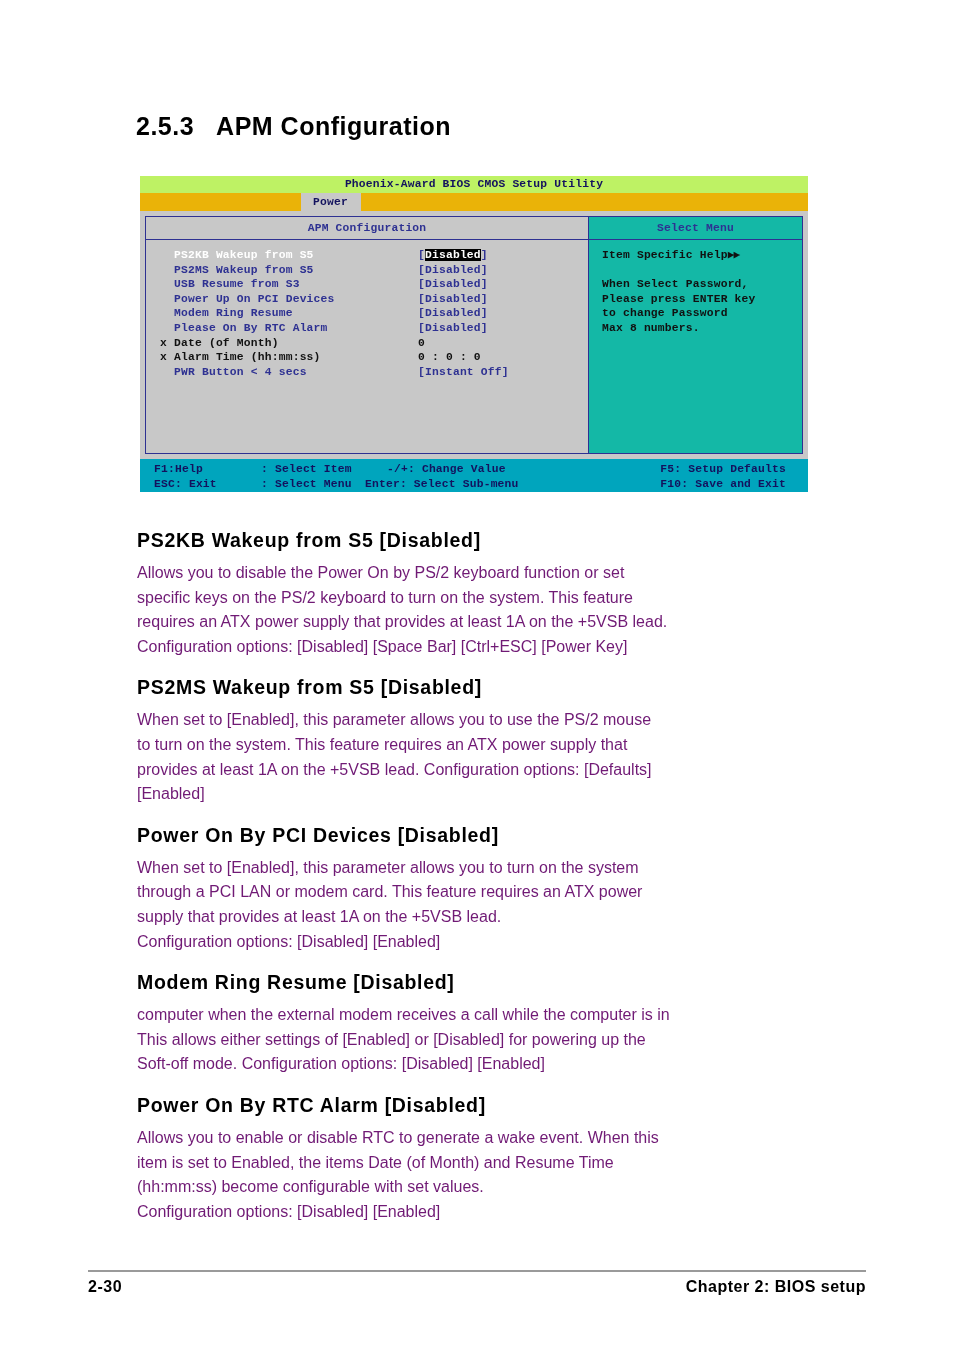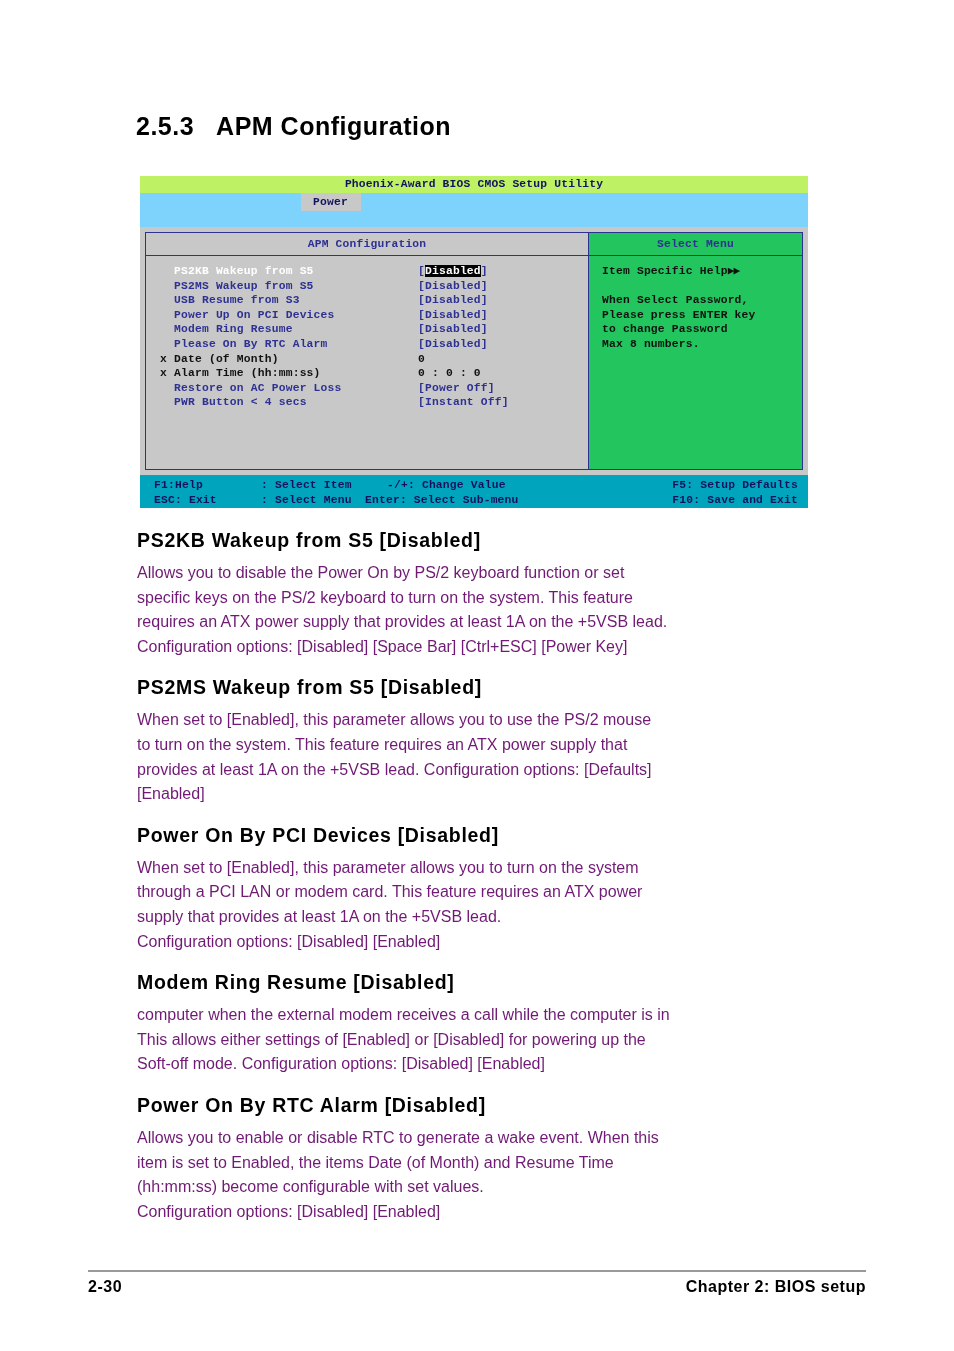--- a/index.html
+++ b/index.html
@@ -51,22 +51,22 @@
   }
   .bios-titlebar {
     background: #bef264;
     color: #13125e;
     text-align: center;
     height: 17px;
     line-height: 17px;
     font-weight: bold;
   }
   .bios-tabbar {
-    background: #7dd3fc;
-    height: 34px;
+    background: #eab308;
+    height: 18px;
     position: relative;
   }
   .bios-tab {
     position: absolute;
     left: 161px;
     top: 0;
     height: 18px;
     line-height: 18px;
     padding: 0 13px 0 12px;
     background: #c8c8c8;
@@ -86,21 +86,21 @@
     box-sizing: border-box;
     background: #c8c8c8;
     display: flex;
     flex-direction: column;
   }
   .panel-right {
     flex: 1;
     border: 1px solid #2e3192;
     border-left: none;
     box-sizing: border-box;
-    background: #22c55e;
+    background: #14b8a6;
     display: flex;
     flex-direction: column;
   }
   .panel-head {
     text-align: center;
     color: #2e3192;
     border-bottom: 1px solid #2e3192;
     height: 22px;
     line-height: 22px;
     font-weight: bold;
@@ -143,21 +143,21 @@
     height: 14.6px;
     white-space: nowrap;
   }
   .help-line.blank { color: transparent; }
   .arrows { letter-spacing: -1px; }
 
   
   .bios-keybar {
     background: #00a5bd;
     color: #13125e;
-    padding: 3px 0 4px 0;
+    padding: 3px 12px 4px 0;
     position: relative;
     height: 33px;
     box-sizing: border-box;
   }
   .kb-row { position: relative; height: 14.6px; white-space: nowrap; }
   .kb-c1 { position: absolute; left: 14px; }
   .kb-c2 { position: absolute; left: 121px; }
   .kb-c3 { position: absolute; left: 247px; }
   .kb-c3b { position: absolute; left: 225px; }
   .kb-c4 { position: absolute; right: 10px; }
@@ -266,25 +266,20 @@
             </div>
             <div class="row dim">
               <span class="mark">x</span>
               <span class="lbl">Date (of Month)</span>
               <span class="val"><span>    0</span></span>
             </div>
             <div class="row dim">
               <span class="mark">x</span>
               <span class="lbl">Alarm Time (hh:mm:ss)</span>
               <span class="val"><span>0 :  0 : 0</span></span>
-            </div>
-            <div class="row">
-              <span class="mark"></span>
-              <span class="lbl">Restore on AC Power Loss</span>
-              <span class="val">[<span>Power Off</span>]</span>
             </div>
             <div class="row">
               <span class="mark"></span>
               <span class="lbl">PWR Button &lt; 4 secs</span>
               <span class="val">[<span>Instant Off</span>]</span>
             </div>
           </div>
       </div>
 
       <div class="panel-right">

